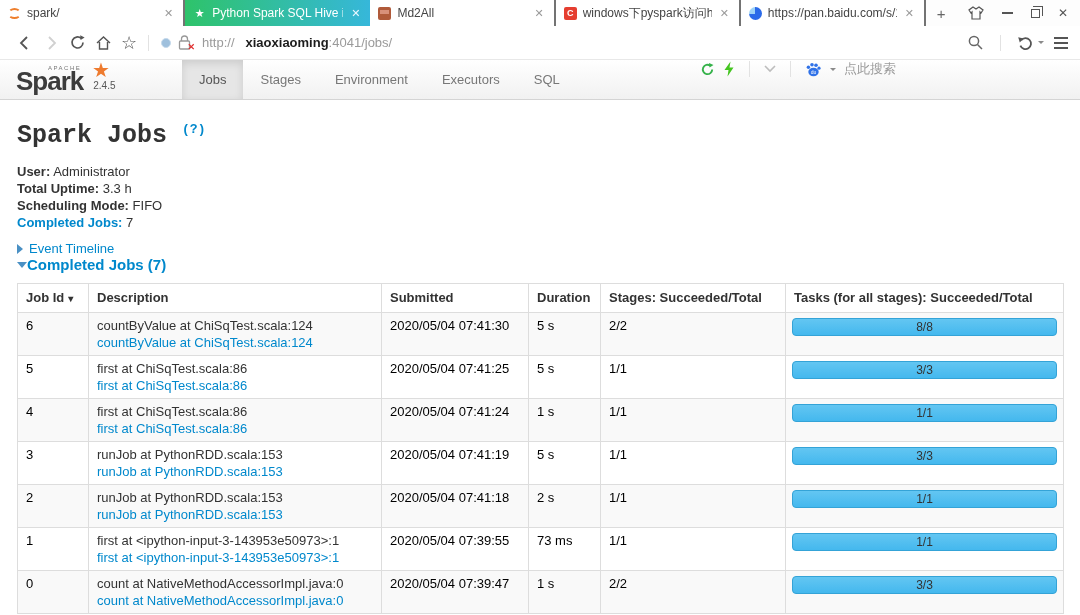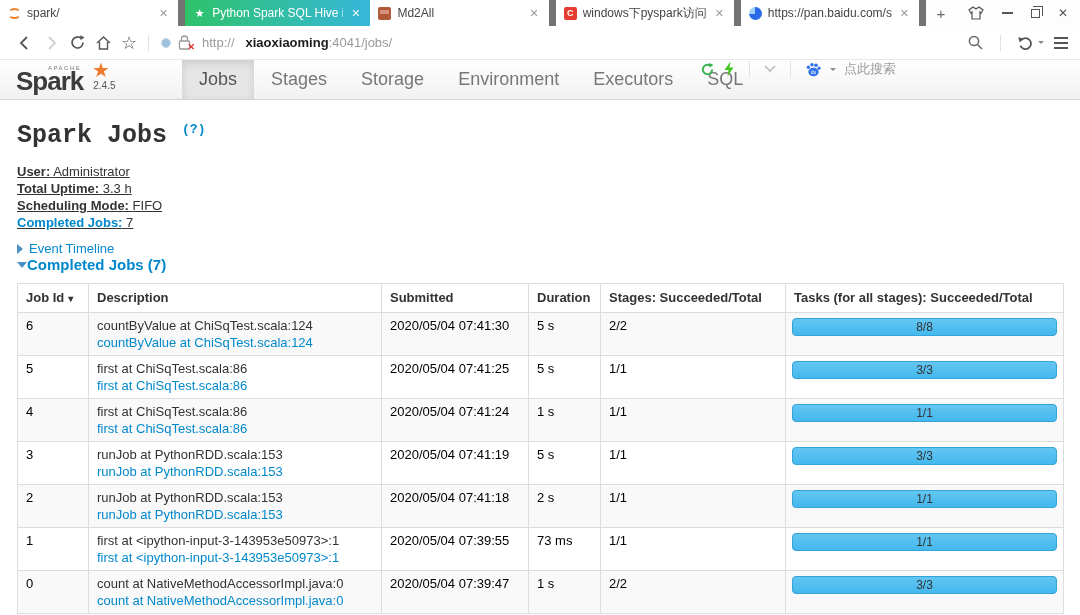--- a/index.html
+++ b/index.html
@@ -2,21 +2,21 @@
 <html><head>
 <meta charset="utf-8">
 <style>
   * { margin:0; padding:0; box-sizing:border-box; }
   html,body { width:1080px; height:615px; overflow:hidden; background:#fff;
               font-family:"Liberation Sans", sans-serif; }
 
   
   .tabstrip { height:26px; display:flex; align-items:stretch; background:#fdfdfd; }
   .tab { width:186px; display:flex; align-items:center; gap:6px; padding:0 8px;
-         font-size:12px; color:#444; border-right:7px solid #737373; background:#fff;
+         font-size:12px; color:#444; border-right:2px solid #737373; background:#fff;
          white-space:nowrap; overflow:hidden; cursor:default; }
   .tab .title { flex:1; overflow:hidden; text-overflow:clip; white-space:nowrap; }
   .tab .tclose { color:#9a9a9a; font-size:11px; padding:0 2px; }
   .tab.active { background:linear-gradient(90deg,#2ec36a,#36b7da); color:#fff; border-right:none; }
   .tab.active .tclose { color:#eaf8ff; }
   .fav { width:13px; height:13px; flex:0 0 13px; display:inline-block; position:relative; }
   .fav-loading { width:11px; height:11px; border-radius:50%; border:2px solid #ee7f2d;
                  border-left-color:transparent; border-right-color:transparent; }
   .fav-spark { color:#fff; font-size:11px; line-height:13px; text-align:center; }
   .fav-md2all { background:#b05a3a; border-radius:2px; }
@@ -55,31 +55,31 @@
 
   
   .sparkbar { height:40px; display:flex; align-items:stretch;
               background:linear-gradient(#ffffff,#f1f1f1); border-bottom:1px solid #d4d4d4; }
   .logo { display:flex; align-items:flex-end; padding:4px 10px 5px 16px; position:relative; width:182px; }
   .logo-word { font-size:26px; font-weight:bold; color:#3c3c3c; letter-spacing:-1px; line-height:26px; }
   .logo-apache { position:absolute; left:48px; top:5px; font-size:6px; letter-spacing:1.5px; color:#777; }
   .logo-star { position:absolute; left:92px; top:-2px; color:#ee7b2f; font-size:20px; }
   .logo-version { font-size:10px; color:#555; margin-left:10px; padding-bottom:3px; }
   .sparknav { display:flex; align-items:stretch; list-style:none; }
-  .sparknav li { display:flex; align-items:center; padding:0 17px; font-size:18px; color:#777; cursor:pointer; }
+  .sparknav li { display:flex; align-items:center; padding:0 17px; font-size:13px; color:#777; cursor:pointer; }
   .sparknav li.active { background:#e6e6e6; color:#555;
                         box-shadow:inset 0 3px 8px rgba(0,0,0,0.12); }
   .appid { margin-left:auto; display:flex; align-items:center; padding-right:10px; font-size:14px; color:#777; }
   .appid b { color:#404040; margin-right:5px; }
 
   
   .content { padding:0 17px; }
   h1.pagetitle { font-size:25px; color:#333; margin:21px 0 13px; font-weight:bold;font-family:Liberation Mono, monospace; }
   h1.pagetitle sup { font-size:13px; color:#0088cc; font-weight:bold; }
-  .infoline { font-size:13px; line-height:17px; color:#333;text-decoration:underline; }
+  .infoline { font-size:13px; line-height:17px; color:#333; }
   .infoline strong { font-weight:bold; }
   .infoline .bluelabel { color:#0088cc; font-weight:bold; }
   .timeline-link { margin-top:10px; display:flex; align-items:center; gap:6px;
                    color:#0088cc; font-size:13px; cursor:pointer; }
   .tri-right { width:0; height:0; border-top:5px solid transparent; border-bottom:5px solid transparent;
                border-left:6px solid #4a90c4; }
   .tri-down { width:0; height:0; border-left:5px solid transparent; border-right:5px solid transparent;
               border-top:6px solid #4a90c4; }
   .section-title { display:flex; align-items:center; gap:0; cursor:pointer; }
   .section-title h4 { color:#0088cc; font-size:15px; font-weight:bold; }
@@ -244,21 +244,20 @@
 <div class="sparkbar">
   <div class="logo">
     <span class="logo-apache">APACHE</span>
     <span class="logo-word">Spark</span>
     <span class="logo-star">★</span>
     <span class="logo-version">2.4.5</span>
   </div>
   <ul class="sparknav">
     <li class="active">Jobs</li>
     <li>Stages</li>
-    <li>Storage</li>
     <li>Environment</li>
     <li>Executors</li>
     <li>SQL</li>
   </ul>
 </div>
 
 <div class="content">
   <h1 class="pagetitle"><span>Spark Jobs</span> <sup>(?)</sup></h1>
 
   <div class="infoline"><strong>User:</strong> <span>Administrator</span></div>

